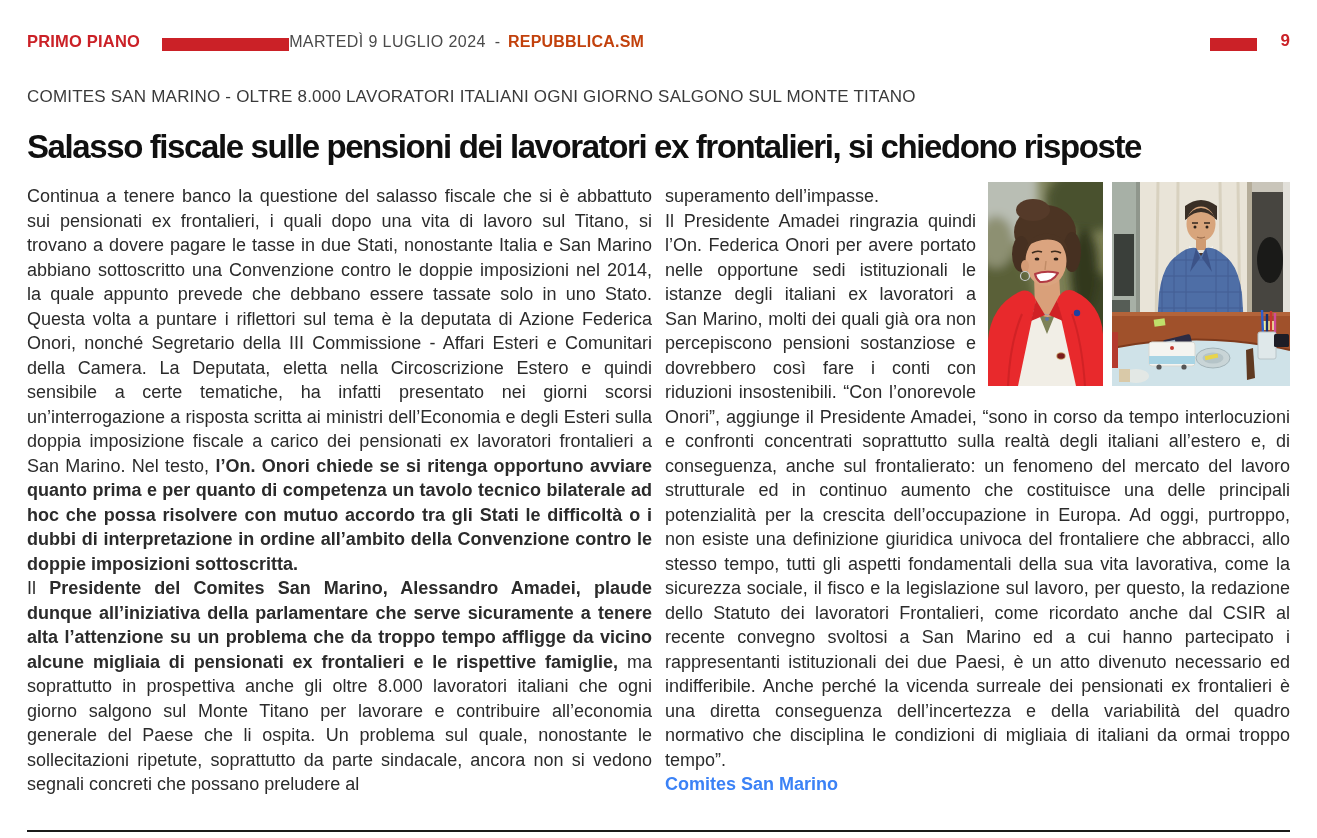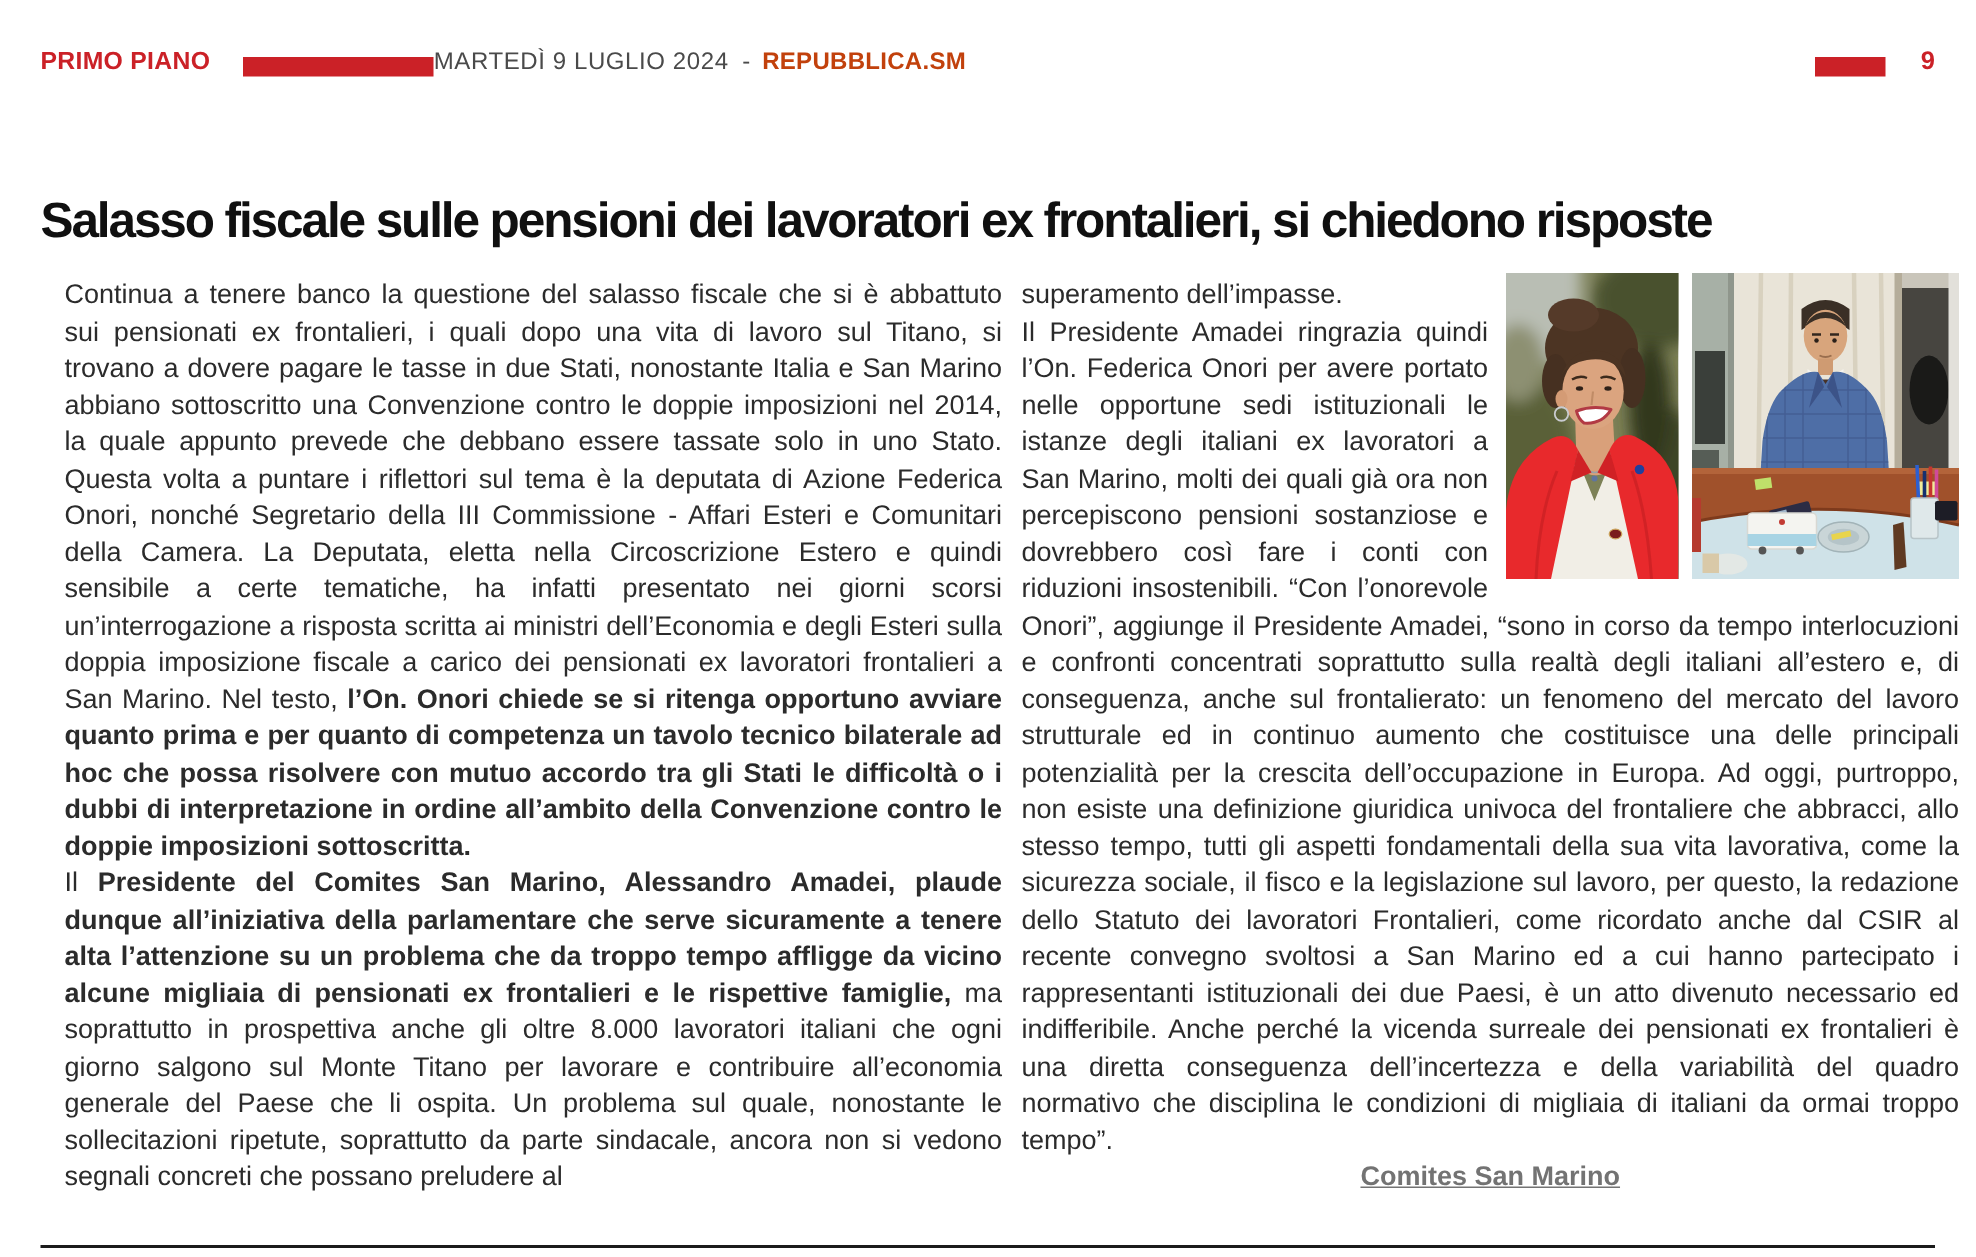--- a/index.html
+++ b/index.html
@@ -26,46 +26,47 @@
   .spacer{flex:1;}
   .bar-right{width:47px;}
   .pagenum{margin-left:24px;color:var(--accent_red);font-weight:700;font-size:17px;}
 
   
   .kicker{position:absolute;left:27px;top:87px;font-size:17px;color:var(--kicker_text);letter-spacing:.2px;white-space:nowrap;}
   .headline{position:absolute;left:27px;top:128px;font-size:33px;font-weight:700;color:var(--headline_text);
             letter-spacing:-1.4px;white-space:nowrap;}
 
   
-  .columns{position:absolute;left:43px;top:184px;width:1263px;display:flex;gap:13px;}
+  .columns{position:absolute;left:27px;top:184px;width:1263px;display:flex;gap:13px;}
   .col{width:625px;}
   .body{font-size:18px;line-height:24.5px;color:var(--body_text);text-align:justify;hyphens:auto;-webkit-hyphens:auto;}
   .body .b{font-weight:700;}
   .photo-block{float:right;width:302px;height:204px;margin:-2px 0 7px 12px;display:flex;gap:9px;}
   .photo-block svg{display:block;}
-  .signature{font-size:18px;line-height:24.5px;font-weight:700;color:#737373;text-align:center;text-decoration:underline;}
+  .signature{font-size:18px;line-height:24.5px;font-weight:700;color:#3b82f6;text-align:left;}
 
   .bottom-rule{position:absolute;left:27px;right:27px;top:830px;height:2px;background:var(--rule);}
 </style>
 </head>
 <body>
 
 <div class="page">
 
   <header class="masthead">
     <span class="section">PRIMO PIANO</span>
     <span class="bar bar-left"></span>
     <span class="date">MARTEDÌ 9 LUGLIO 2024</span>
     <span class="sep">-</span>
     <span class="brand">REPUBBLICA.SM</span>
     <span class="spacer"></span>
     <span class="bar bar-right"></span>
     <span class="pagenum">9</span>
   </header>
 
+  <div class="kicker">COMITES SAN MARINO - OLTRE 8.000 LAVORATORI ITALIANI OGNI GIORNO SALGONO SUL MONTE TITANO</div>
   <h1 class="headline">Salasso fiscale sulle pensioni dei lavoratori ex frontalieri, si chiedono risposte</h1>
 
   <div class="columns">
 
     <p class="col body" lang="it"><span>Continua a tenere banco la questione del salasso fiscale che si è abbattuto sui pensionati ex frontalieri, i quali dopo una vita di lavoro sul Titano, si trovano a dovere pagare le tasse in due Stati, nonostante Italia e San Marino abbiano sottoscritto una Convenzione contro le doppie imposizioni nel 2014, la quale appunto prevede che debbano essere tassate solo in uno Stato. Questa volta a puntare i riflettori sul tema è la deputata di Azione Federica Onori, nonché Segretario della III Commissione - Affari Esteri e Comunitari della Camera. La Deputata, eletta nella Circoscrizione Estero e quindi sensibile a certe tematiche, ha infatti presentato nei giorni scorsi un’interrogazione a risposta scritta ai ministri dell’Economia e degli Esteri sulla doppia imposizione fiscale a carico dei pensionati ex lavoratori frontalieri a San Marino. Nel testo, </span><span class="b">l’On. Onori chiede se si ritenga opportuno avviare quanto prima e per quanto di competenza un tavolo tecnico bilaterale ad hoc che possa risolvere con mutuo accordo tra gli Stati le difficoltà o i dubbi di interpretazione in ordine all’ambito della Convenzione contro le doppie imposizioni sottoscritta.</span><br><span>Il </span><span class="b">Presidente del Comites San Marino, Alessandro Amadei, plaude dunque all’iniziativa della parlamentare che serve sicuramente a tenere alta l’attenzione su un problema che da troppo tempo affligge da vicino alcune migliaia di pensionati ex frontalieri e le rispettive famiglie,</span><span> ma soprattutto in prospettiva anche gli oltre 8.000 lavoratori italiani che ogni giorno salgono sul Monte Titano per lavorare e contribuire all’economia generale del Paese che li ospita. Un problema sul quale, nonostante le sollecitazioni ripetute, soprattutto da parte sindacale, ancora non si vedono segnali concreti che possano preludere al</span></p>
 
     <div class="col">
       <div class="photo-block">
 
         <svg width="115" height="204" viewBox="0 0 115 204" role="img" aria-label="Woman in red blazer, outdoor portrait">

